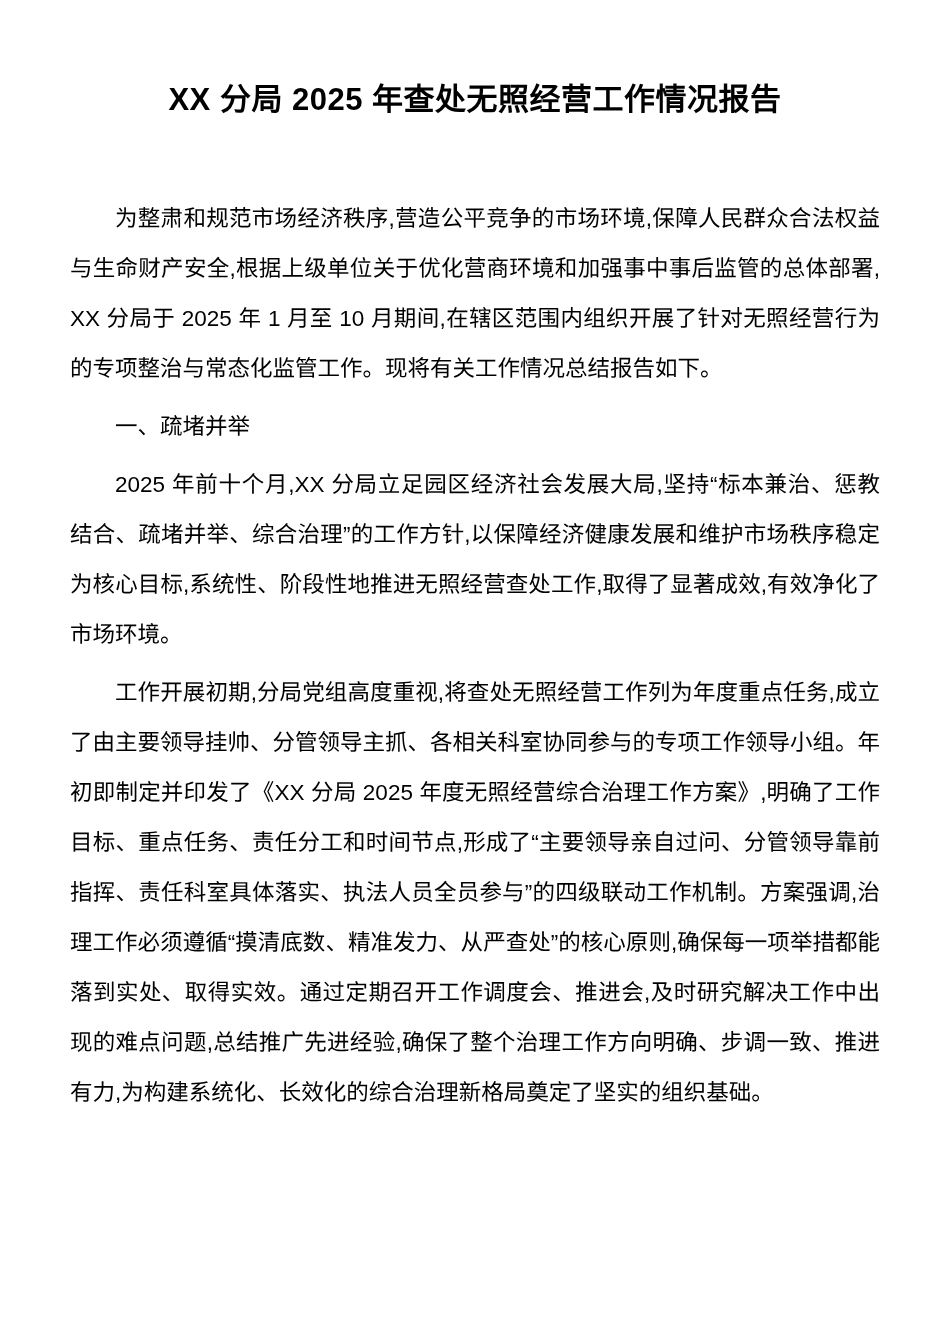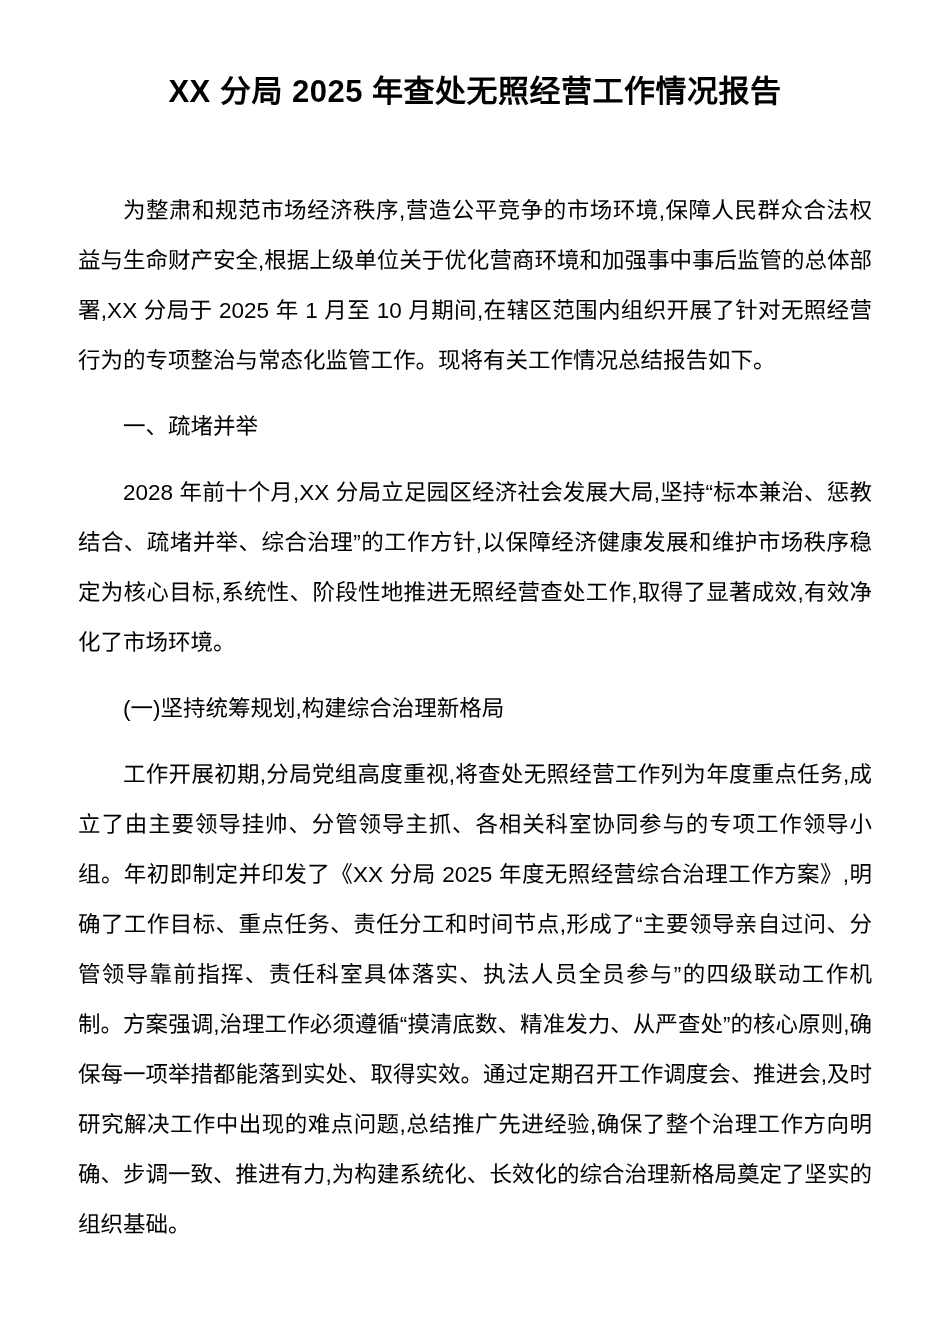--- a/index.html
+++ b/index.html
@@ -21,35 +21,35 @@
     padding: 0;
     overflow: hidden;
   }
   .content {
     position: absolute;
     left: 62px;
     top: 0;
     width: 826px;
   }
   .doc-title {
-    margin: 8px;
+    margin: 16px;
     padding: 0;
     text-align: center;
     font-size: 31px;
     line-height: 44px;
     font-weight: 700;
     letter-spacing: 0.5px;
     padding-top: 62px;
     white-space: nowrap;
   }
   .title-gap {
     height: 48px;
   }
   .para {
-    margin: 16px;
+    margin: 8px;
     font-size: 22.5px;
     line-height: 50px;
     text-align: justify;
     text-justify: inter-ideograph;
     letter-spacing: 0px;
     word-break: break-all;
   }
   .para.indent {
     text-indent: 2em;
   }
@@ -69,21 +69,20 @@
   <div class="content">
 
     <h1 class="doc-title">XX 分局 2025 年查处无照经营工作情况报告</h1>
 
     <div class="title-gap"></div>
 
     <p class="para indent">为整肃和规范市场经济秩序,营造公平竞争的市场环境,保障人民群众合法权益与生命财产安全,根据上级单位关于优化营商环境和加强事中事后监管的总体部署,XX 分局于 2025 年 1 月至 10 月期间,在辖区范围内组织开展了针对无照经营行为的专项整治与常态化监管工作。现将有关工作情况总结报告如下。</p>
 
     <p class="para heading">一、疏堵并举</p>
 
-    <p class="para indent">2028 年前十个月,XX 分局立足园区经济社会发展大局,坚持“标本兼治、惩教结合、疏堵并举、综合治理”的工作方针,以保障经济健康发展和维护市场秩序稳定为核心目标,系统性、阶段性地推进无照经营查处工作,取得了显著成效,有效净化了市场环境。</p>
+    <p class="para indent">2025 年前十个月,XX 分局立足园区经济社会发展大局,坚持“标本兼治、惩教结合、疏堵并举、综合治理”的工作方针,以保障经济健康发展和维护市场秩序稳定为核心目标,系统性、阶段性地推进无照经营查处工作,取得了显著成效,有效净化了市场环境。</p>
 
-    <p class="para subheading">(一)坚持统筹规划,构建综合治理新格局</p>
 
     <p class="para indent">工作开展初期,分局党组高度重视,将查处无照经营工作列为年度重点任务,成立了由主要领导挂帅、分管领导主抓、各相关科室协同参与的专项工作领导小组。年初即制定并印发了《XX 分局 2025 年度无照经营综合治理工作方案》,明确了工作目标、重点任务、责任分工和时间节点,形成了“主要领导亲自过问、分管领导靠前指挥、责任科室具体落实、执法人员全员参与”的四级联动工作机制。方案强调,治理工作必须遵循“摸清底数、精准发力、从严查处”的核心原则,确保每一项举措都能落到实处、取得实效。通过定期召开工作调度会、推进会,及时研究解决工作中出现的难点问题,总结推广先进经验,确保了整个治理工作方向明确、步调一致、推进有力,为构建系统化、长效化的综合治理新格局奠定了坚实的组织基础。</p>
 
 
   </div>
 </div>
 
 </body></html>

